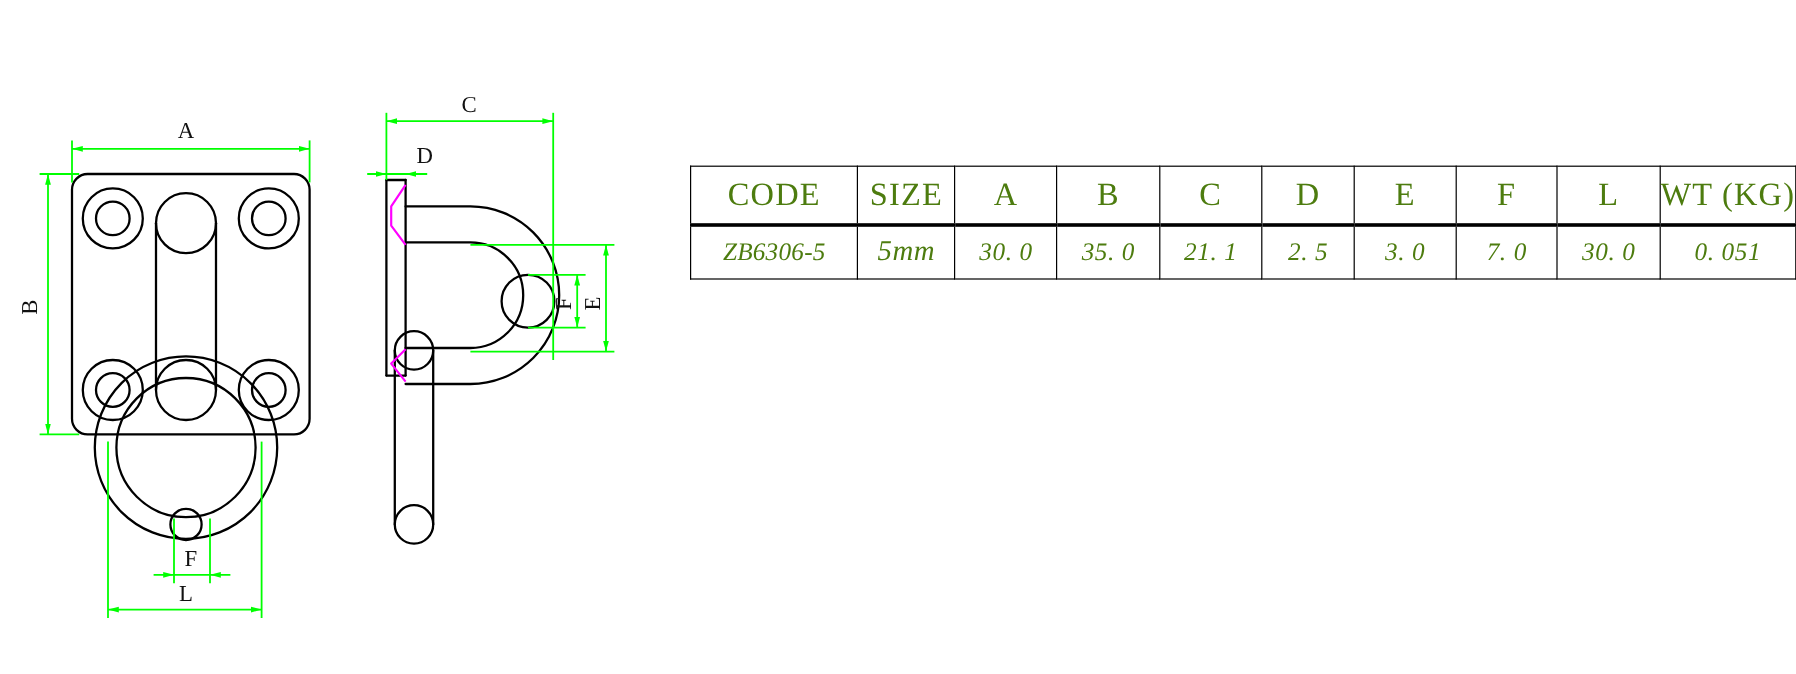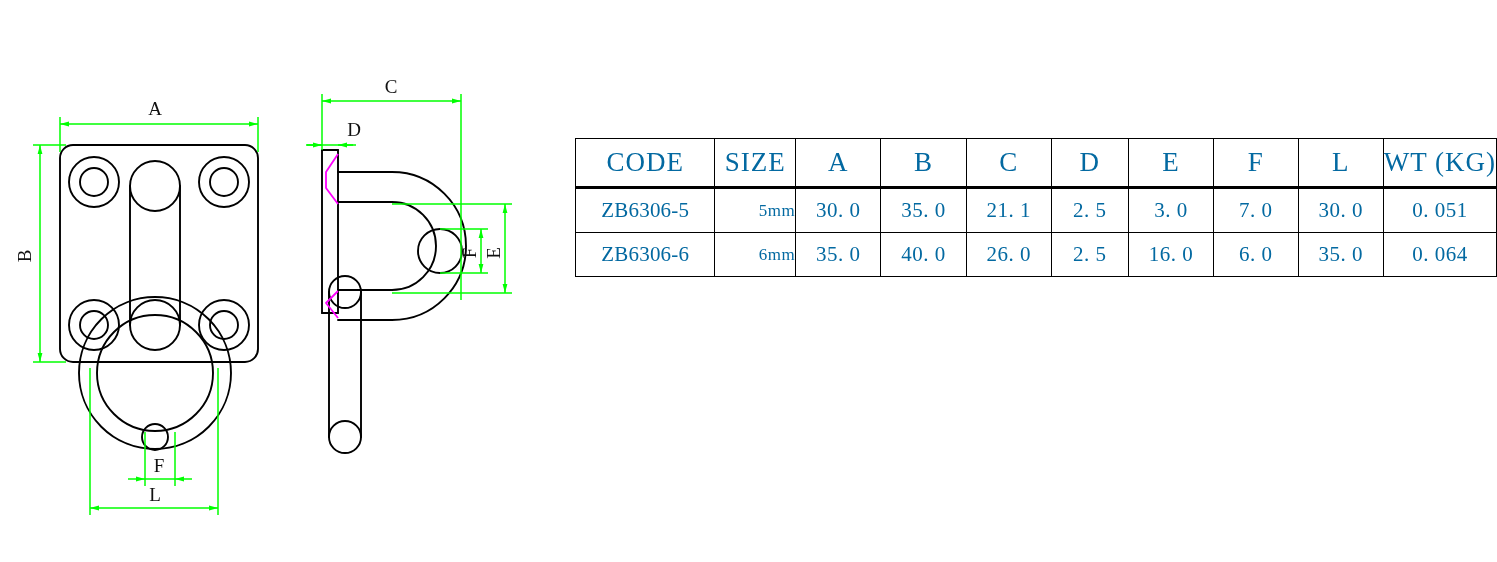--- a/index.html
+++ b/index.html
@@ -24,39 +24,40 @@
   table.spec{
     border-collapse:collapse;
     table-layout:fixed;
     background:#fff;
   }
   table.spec th, table.spec td{
     border:1.6px solid #000;
     text-align:center;
     vertical-align:middle;
     font-family:"Liberation Serif","DejaVu Serif",serif;
-    color:#0369a1;
+    color:#4d7c0f;
     padding:0;
     white-space:nowrap;
   }
   table.spec thead th{
     height:47px;
     font-weight:400;
     font-size:27px;
     letter-spacing:1px;
     border-bottom-width:3px;
   }
   table.spec tbody td{
     height:43px;
     font-weight:400;
     font-size:21px;
     letter-spacing:0.5px;
+    font-style:italic;
   }
   table.spec tbody td.code{ font-size:21px; letter-spacing:0.2px;}
-  table.spec tbody td.size{ font-size:17px;text-align:right;}
+  table.spec tbody td.size{ font-size:24px;}
   
   col.c-code{width:143px;}
   col.c-size{width:82px;}
   col.c-dim {width:88px;}
   col.c-dimD{width:80px;}
   col.c-wt  {width:113px;}
 
   .hdr-wt{font-size:23px;letter-spacing:0px;margin-left:28px;}
 </style>
 </head>
@@ -240,29 +241,17 @@
           <td class="size">5mm</td>
           <td>30. 0</td>
           <td>35. 0</td>
           <td>21. 1</td>
           <td>2. 5</td>
           <td>3. 0</td>
           <td>7. 0</td>
           <td>30. 0</td>
           <td>0. 051</td>
         </tr>
-        <tr>
-          <td class="code">ZB6306-6</td>
-          <td class="size">6mm</td>
-          <td>35. 0</td>
-          <td>40. 0</td>
-          <td>26. 0</td>
-          <td>2. 5</td>
-          <td>16. 0</td>
-          <td>6. 0</td>
-          <td>35. 0</td>
-          <td>0. 064</td>
-        </tr>
       </tbody>
     </table>
   </div>
 
 </div>
 
 </body></html>

